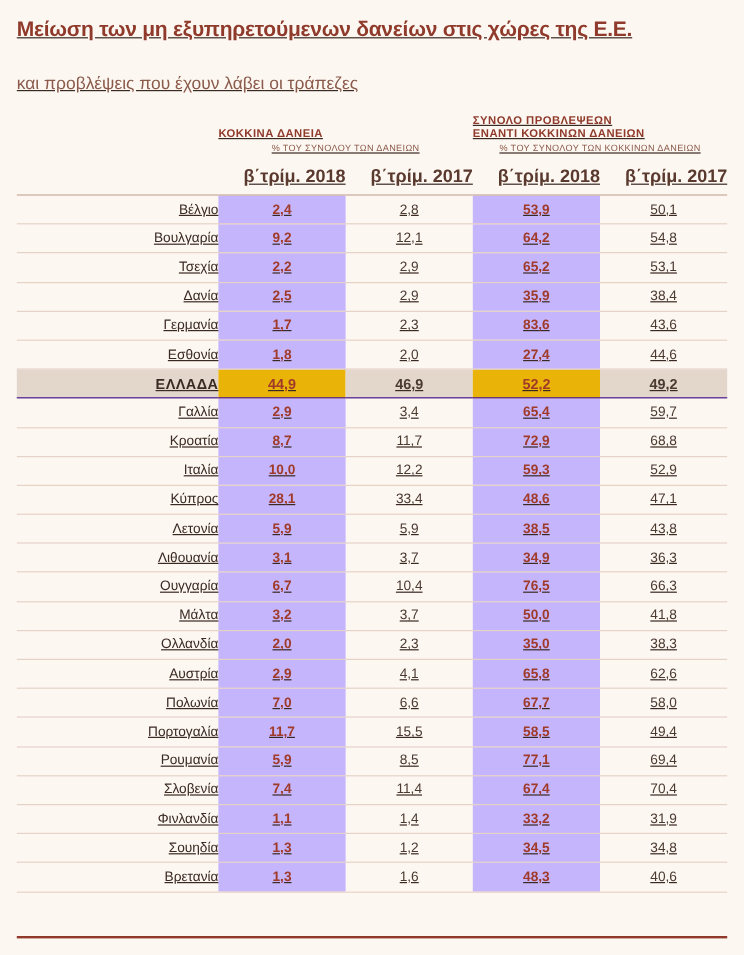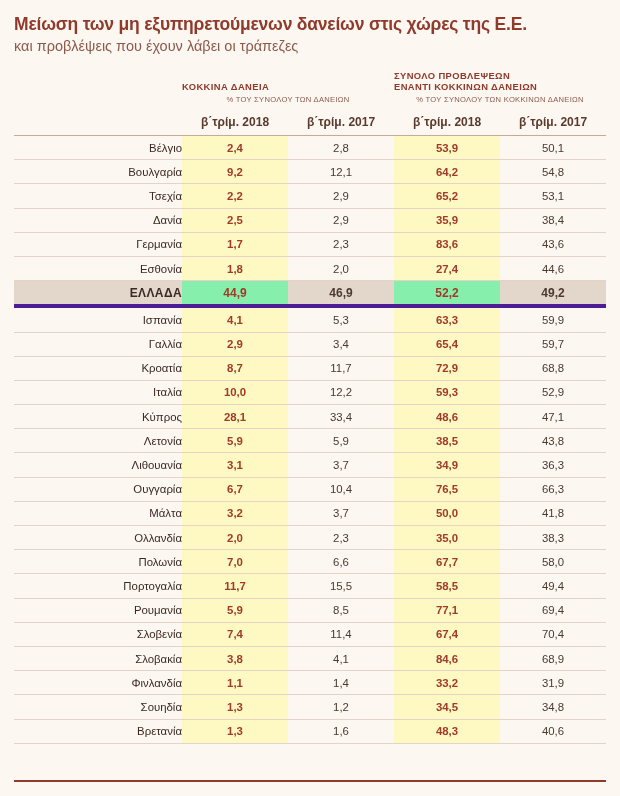--- a/index.html
+++ b/index.html
@@ -13,35 +13,37 @@
     font-family: "Liberation Sans", sans-serif;
     color: #3a2a22;
     overflow: hidden;
   }
   .page {
     position: relative;
     width: 620px;
     height: 796px;
     box-sizing: border-box;
     padding: 0 14px;
+    text-decoration: underline;
   }
   .title {
     font-size: 17.5px;
     font-weight: bold;
     color: #8f3a2a;
     letter-spacing: -0.2px;
     padding-top: 14px;
     line-height: 1.15;
   }
   .subtitle {
     font-size: 14.5px;
     color: #8a5a4a;
     line-height: 1.2;
     padding-top: 4px;
     padding-bottom: 6px;
+    margin-top: 24px;
   }
   table.data {
     border-collapse: collapse;
     width: 592px;
     table-layout: fixed;
   }
   table.data col.c0 { width: 168px; }
   table.data col.c1 { width: 106px; }
   table.data col.c2 { width: 106px; }
   table.data col.c3 { width: 106px; }
@@ -62,24 +64,24 @@
   }
   .grp-sub {
     text-align: center;
     font-size: 7.6px;
     color: #8a5a4a;
     letter-spacing: 0.3px;
     padding-top: 2px;
     padding-bottom: 4px;
   }
   .colhead td {
-    font-size: 12px;
+    font-size: 15px;
     font-weight: bold;
     color: #5a3a2e;
-    text-align: center;
+    text-align: right;
     padding: 4px 0 6px 0;
     border-bottom: 1px solid #c9a99a;
   }
   .colhead td.c0 { border-bottom: 1px solid #c9a99a; }
 
   tbody tr td {
     font-size: 11.4px;
     padding: 0;
     height: 23.2px;
     border-bottom: 1px solid #e6d3c8;
@@ -87,33 +89,33 @@
   td.name {
     text-align: right;
     padding-left: 8px;
     color: #3a2a22;
   }
   td.num {
     text-align: center;
     color: #4a3a30;
   }
   td.hl {
-    background: #fef9c3;
+    background: #c4b5fd;
     color: #a03b2a;
     font-weight: bold;
   }
   tr.greece td {
     background: #e3d6cb;
     font-weight: bold;
     font-size: 12px;
     border-top: 1px solid #b79a8a;
-    border-bottom: 4px solid #4c1d95;
+    border-bottom: 1px solid #4c1d95;
   }
   tr.greece td.hl {
-    background: #86efac;
+    background: #eab308;
     color: #a03b2a;
   }
   tr.greece td.name {
     letter-spacing: 0.4px;
   }
   .bottom-rule {
     position: absolute;
     left: 14px;
     right: 14px;
     bottom: 14px;
@@ -202,27 +204,20 @@
           <td class="num">44,6</td>
         </tr>
         <tr class="greece">
           <td class="name">ΕΛΛΑΔΑ</td>
           <td class="num hl">44,9</td>
           <td class="num">46,9</td>
           <td class="num hl">52,2</td>
           <td class="num">49,2</td>
         </tr>
         <tr>
-          <td class="name">Ισπανία</td>
-          <td class="num hl">4,1</td>
-          <td class="num">5,3</td>
-          <td class="num hl">63,3</td>
-          <td class="num">59,9</td>
-        </tr>
-        <tr>
           <td class="name">Γαλλία</td>
           <td class="num hl">2,9</td>
           <td class="num">3,4</td>
           <td class="num hl">65,4</td>
           <td class="num">59,7</td>
         </tr>
         <tr>
           <td class="name">Κροατία</td>
           <td class="num hl">8,7</td>
           <td class="num">11,7</td>
@@ -272,20 +267,27 @@
           <td class="num">41,8</td>
         </tr>
         <tr>
           <td class="name">Ολλανδία</td>
           <td class="num hl">2,0</td>
           <td class="num">2,3</td>
           <td class="num hl">35,0</td>
           <td class="num">38,3</td>
         </tr>
         <tr>
+          <td class="name">Αυστρία</td>
+          <td class="num hl">2,9</td>
+          <td class="num">4,1</td>
+          <td class="num hl">65,8</td>
+          <td class="num">62,6</td>
+        </tr>
+        <tr>
           <td class="name">Πολωνία</td>
           <td class="num hl">7,0</td>
           <td class="num">6,6</td>
           <td class="num hl">67,7</td>
           <td class="num">58,0</td>
         </tr>
         <tr>
           <td class="name">Πορτογαλία</td>
           <td class="num hl">11,7</td>
           <td class="num">15,5</td>
@@ -300,27 +302,20 @@
           <td class="num">69,4</td>
         </tr>
         <tr>
           <td class="name">Σλοβενία</td>
           <td class="num hl">7,4</td>
           <td class="num">11,4</td>
           <td class="num hl">67,4</td>
           <td class="num">70,4</td>
         </tr>
         <tr>
-          <td class="name">Σλοβακία</td>
-          <td class="num hl">3,8</td>
-          <td class="num">4,1</td>
-          <td class="num hl">84,6</td>
-          <td class="num">68,9</td>
-        </tr>
-        <tr>
           <td class="name">Φινλανδία</td>
           <td class="num hl">1,1</td>
           <td class="num">1,4</td>
           <td class="num hl">33,2</td>
           <td class="num">31,9</td>
         </tr>
         <tr>
           <td class="name">Σουηδία</td>
           <td class="num hl">1,3</td>
           <td class="num">1,2</td>

